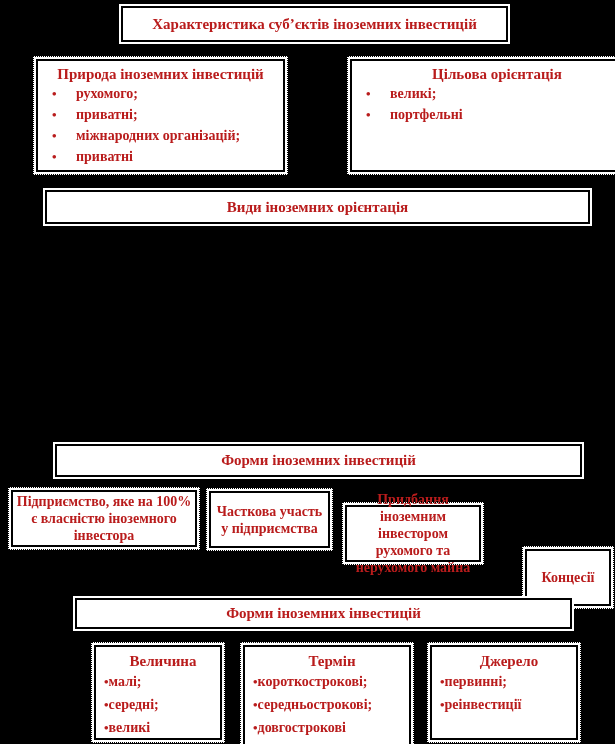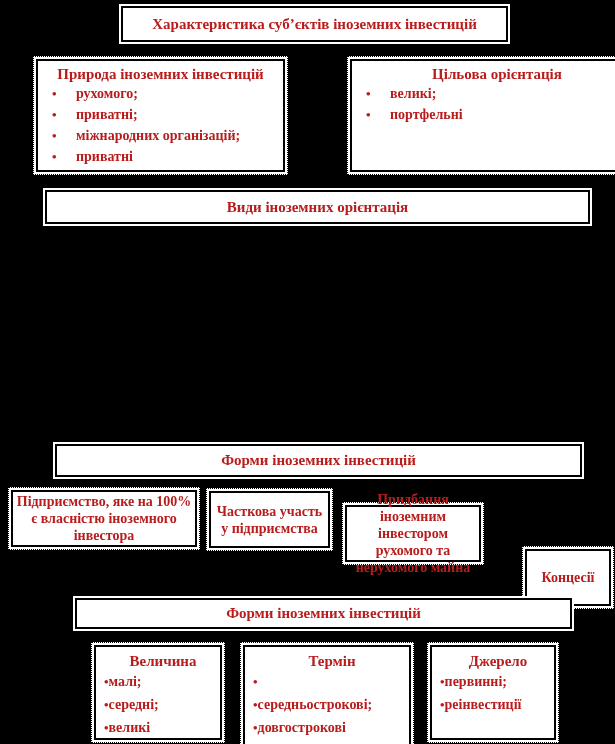--- a/index.html
+++ b/index.html
@@ -160,32 +160,33 @@
     <div class="bullet-row">
       <span class="bullet-glyph">•</span>
       <span>великі</span>
     </div>
   </div>
 
   <div class="box dotted list-box class-box" style="left:243px; top:645px; width:168px; height:109px;">
     <div class="box-title">Термін</div>
     <div class="bullet-row">
       <span class="bullet-glyph">•</span>
+      <span>короткострокові;</span>
     </div>
     <div class="bullet-row">
       <span class="bullet-glyph">•</span>
       <span>середньострокові;</span>
     </div>
     <div class="bullet-row">
       <span class="bullet-glyph">•</span>
       <span>довгострокові</span>
     </div>
   </div>
 
-  <div class="box dotted list-box class-box" style="left:430px; top:645px; width:126px; height:95px;">
+  <div class="box dotted list-box class-box" style="left:430px; top:645px; width:148px; height:95px;">
     <div class="box-title">Джерело</div>
     <div class="bullet-row">
       <span class="bullet-glyph">•</span>
       <span>первинні;</span>
     </div>
     <div class="bullet-row">
       <span class="bullet-glyph">•</span>
       <span>реінвестиції</span>
     </div>
   </div>

